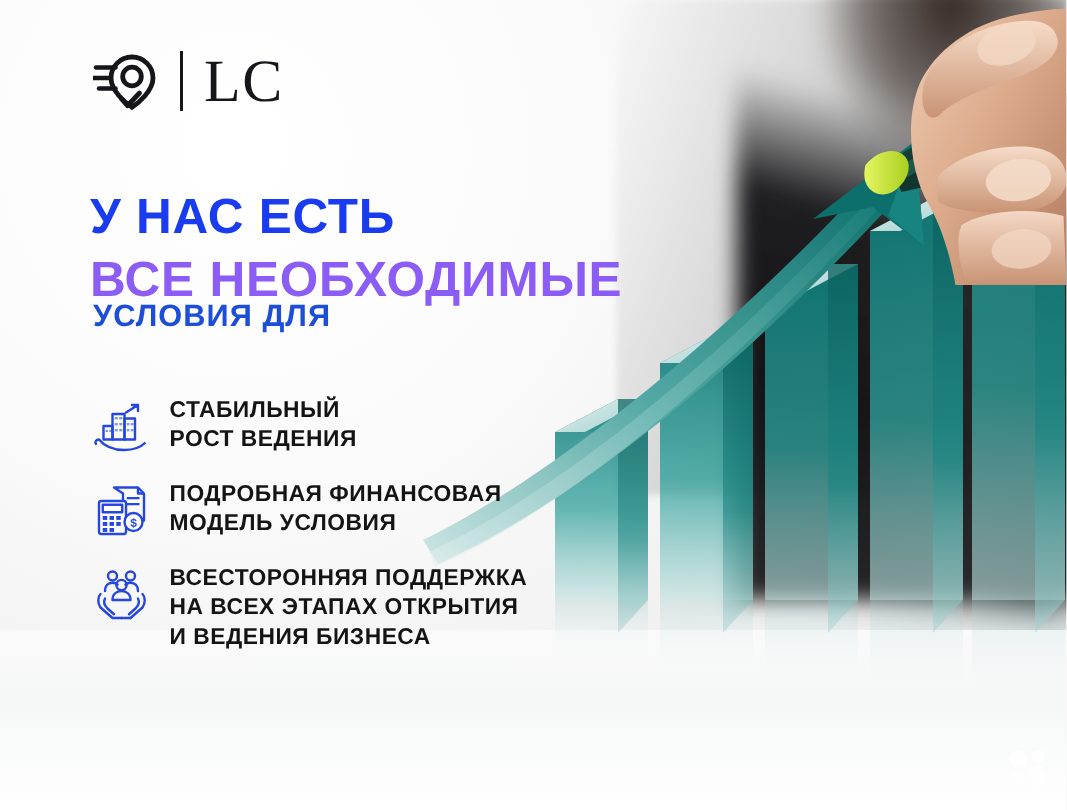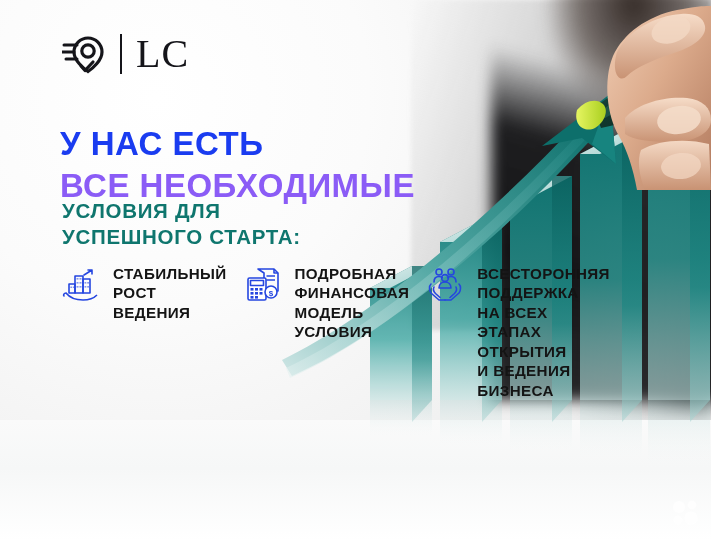--- a/index.html
+++ b/index.html
@@ -69,24 +69,24 @@
     font-size:33px;font-weight:bold;letter-spacing:.5px;line-height:1.12;
     color:#1a3cf0;
   }
   .h-line2{
     font-size:33px;font-weight:bold;letter-spacing:.5px;line-height:1.12;
     color:#8b5cf6;margin-top:5px;
   }
 
   .subhead{position:absolute;left:62px;top:198px;}
   .s-line{
-    font-size:20.5px;font-weight:bold;letter-spacing:.7px;line-height:1.28;color:#0f766e;
-  }
-
-  .bullets{position:absolute;left:62px;top:264px;display:flex;gap:17px;}
+    font-size:20.5px;font-weight:bold;letter-spacing:.7px;line-height:1.28;color:#1d4ed8;
+  }
+
+  .bullets{position:absolute;left:62px;top:264px;display:flex;flex-direction:column;gap:17px;}
   .bullet{display:flex;align-items:flex-start;gap:13px;}
   .b-icon{width:38px;height:38px;flex:0 0 38px;margin-top:1px;}
   .b-text{font-size:15.2px;font-weight:bold;letter-spacing:.35px;line-height:1.28;color:#141414;}
 
   
   .watermark{
     position:absolute;right:10px;bottom:8px;
     display:flex;align-items:center;gap:5px;
     opacity:.82;
   }
@@ -259,21 +259,20 @@
       <span class="logo-lc">LC</span>
     </div>
 
     <div class="headline">
       <div class="h-line1">У НАС ЕСТЬ</div>
       <div class="h-line2">ВСЕ НЕОБХОДИМЫЕ</div>
     </div>
 
     <div class="subhead">
       <div class="s-line">УСЛОВИЯ ДЛЯ</div>
-      <div class="s-line">УСПЕШНОГО СТАРТА:</div>
     </div>
 
     <div class="bullets">
 
       <div class="bullet">
         <span class="b-icon">
           <svg viewBox="0 0 38 38" width="38" height="38">
             <g fill="none" stroke="#2546e0" stroke-width="1.6" stroke-linejoin="round">
               <rect x="13" y="11" width="8" height="17"></rect>
               <rect x="21" y="14" width="7" height="14"></rect>

